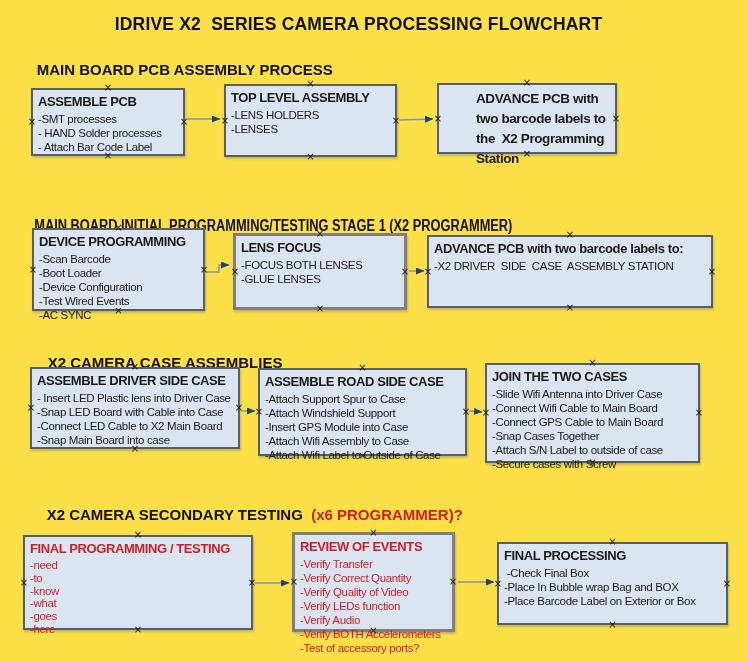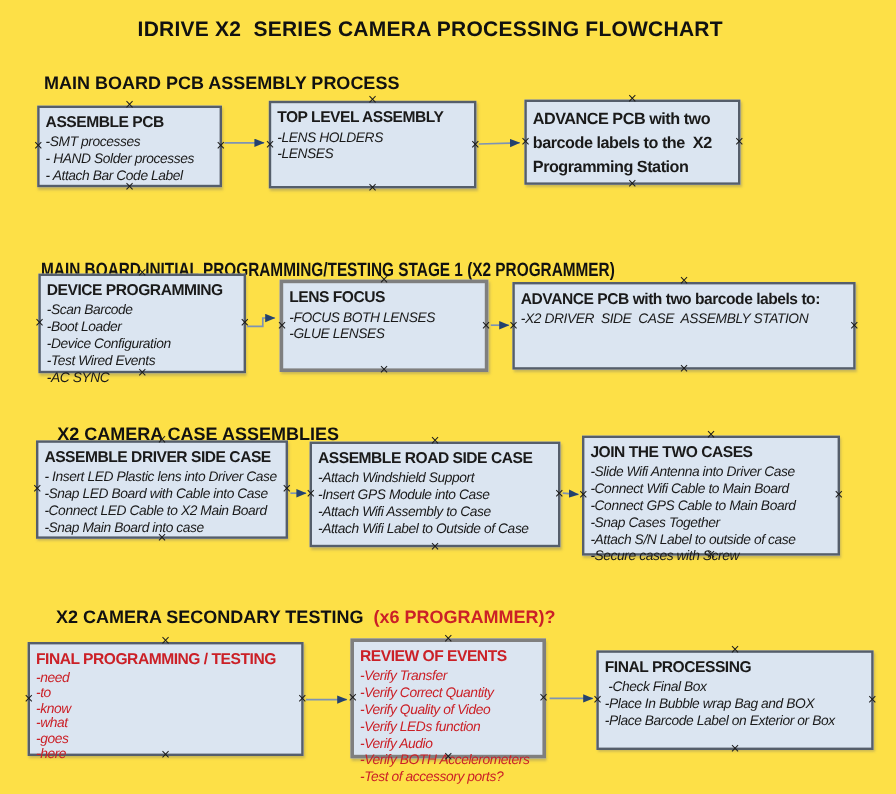--- a/index.html
+++ b/index.html
@@ -10,22 +10,22 @@
          font-size:17.5px;font-weight:bold;color:#111;white-space:pre;letter-spacing:0.2px;}
 
   .heading{position:absolute;font-size:15px;font-weight:bold;color:#111;white-space:pre;}
   .heading .red-part{color:#cb2027;}
   .heading.condensed{transform:scaleX(0.80);transform-origin:left top;font-size:16px;}
 
   .box{position:absolute;background:#dbe5f1;border:2px solid #555e6b;box-sizing:border-box;
        padding:4px 4px 2px 5px;box-shadow:1px 2px 2px rgba(110,110,110,0.35);}
   .box.thick{border:3px solid #7f7f7f;}
   .box-title{font-size:13px;font-weight:bold;letter-spacing:-0.4px;white-space:pre;line-height:16px;margin-bottom:2px;}
-  .box-title.wrap{white-space:pre-wrap;line-height:20px;font-size:13.5px;}
-  .box-line{font-size:11.5px;letter-spacing:-0.35px;white-space:pre;line-height:14px;font-style:italic;}
+  .box-title.wrap{white-space:pre-wrap;line-height:20px;font-size:13.5px;margin-left:32px;}
+  .box-line{font-size:11.5px;letter-spacing:-0.35px;white-space:pre;line-height:14px;}
   .box.compact .box-line{line-height:12.8px;}
   .box.red-text .box-title,.box.red-text .box-line{color:#cb2027;}
 
   .xm{position:absolute;width:10px;height:10px;line-height:10px;text-align:center;
       font-size:10px;color:#1a1a1a;font-family:"DejaVu Sans",sans-serif;pointer-events:none;}
   .xm-t{top:-7px;left:50%;margin-left:-5px;}
   .xm-b{bottom:-7px;left:50%;margin-left:-5px;}
   .xm-l{left:-6px;top:50%;margin-top:-5px;}
   .xm-r{right:-6px;top:50%;margin-top:-5px;}
 
@@ -120,20 +120,21 @@
     <div class="box-line">-Connect LED Cable to X2 Main Board</div>
     <div class="box-line">-Snap Main Board into case</div>
   <span class="xm xm-t">×</span>
       <span class="xm xm-b">×</span>
       <span class="xm xm-l">×</span>
       <span class="xm xm-r">×</span>
     </div>
 
   <div class="box" style="left:258px;top:368px;width:209px;height:88px;">
     <div class="box-title">ASSEMBLE ROAD SIDE CASE</div>
+    <div class="box-line">-Attach Support Spur to Case</div>
     <div class="box-line">-Attach Windshield Support</div>
     <div class="box-line">-Insert GPS Module into Case</div>
     <div class="box-line">-Attach Wifi Assembly to Case</div>
     <div class="box-line">-Attach Wifi Label to Outside of Case</div>
   <span class="xm xm-t">×</span>
       <span class="xm xm-b">×</span>
       <span class="xm xm-l">×</span>
       <span class="xm xm-r">×</span>
     </div>
 

